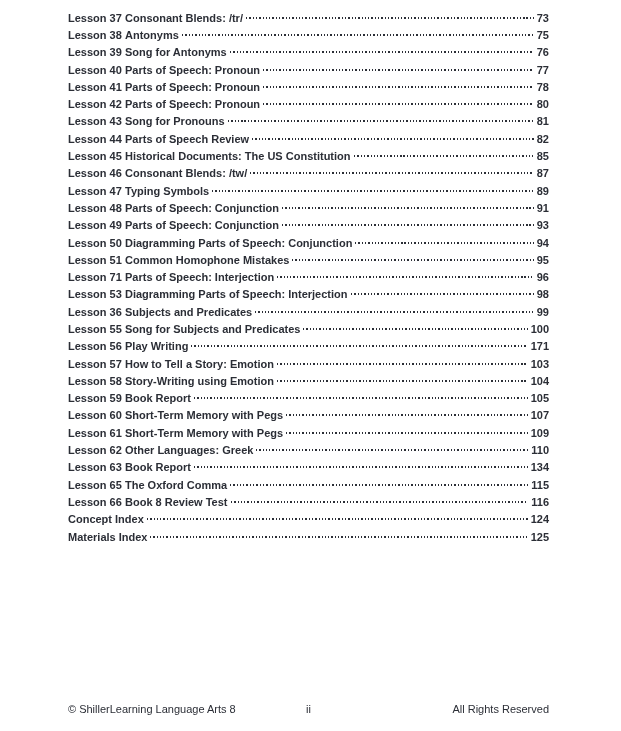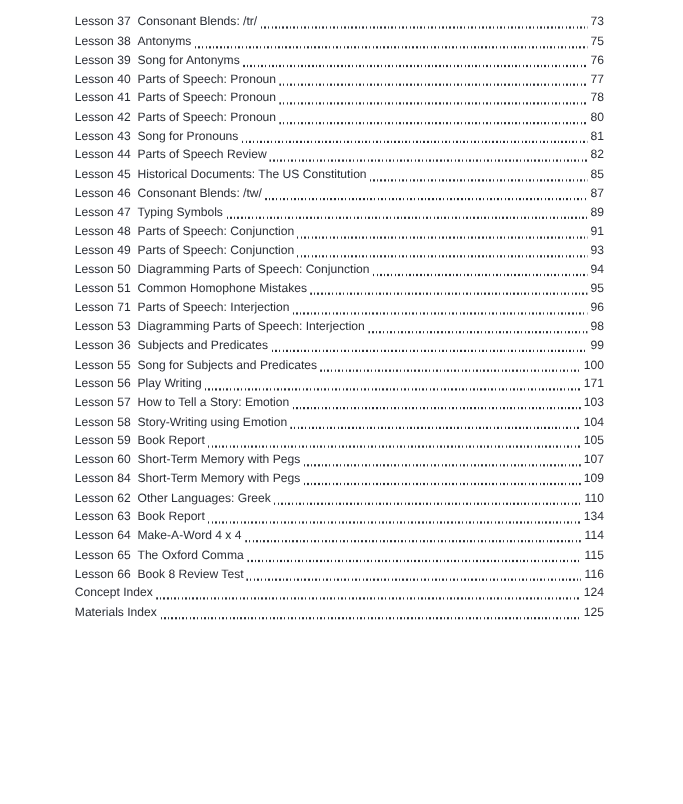--- a/index.html
+++ b/index.html
@@ -15,24 +15,24 @@
     background: #ffffff;
   }
   .toc {
     position: absolute;
     left: 68px; top: 9px;
     width: 481px; 
     color: #2b2e36;
   }
   .toc-row {
     display: flex;
-    align-items: flex-end;
+    align-items: center;
     height: 17.3px;
     font-size: 11px;
-    font-weight: 400;
+    font-weight: 700;
     white-space: nowrap;
     cursor: pointer;
   }
   .toc-row .lbl {
     flex: none;
     width: 57px;
   }
   .toc-row .ttl { flex: none; }
   .toc-row .dots {
     flex: 1 1 auto;
@@ -203,44 +203,38 @@
       <span class="dots"></span>
       <span class="pg">105</span>
     </div>
       <div class="toc-row">
       <span class="lbl">Lesson 60</span>
       <span class="ttl">Short-Term Memory with Pegs</span>
       <span class="dots"></span>
       <span class="pg">107</span>
     </div>
       <div class="toc-row">
-      <span class="lbl">Lesson 84</span>
+      <span class="lbl">Lesson 61</span>
       <span class="ttl">Short-Term Memory with Pegs</span>
       <span class="dots"></span>
       <span class="pg">109</span>
     </div>
       <div class="toc-row">
       <span class="lbl">Lesson 62</span>
       <span class="ttl">Other Languages: Greek</span>
       <span class="dots"></span>
       <span class="pg">110</span>
     </div>
       <div class="toc-row">
       <span class="lbl">Lesson 63</span>
       <span class="ttl">Book Report</span>
       <span class="dots"></span>
       <span class="pg">134</span>
     </div>
       <div class="toc-row">
-      <span class="lbl">Lesson 64</span>
-      <span class="ttl">Make-A-Word 4 x 4</span>
-      <span class="dots"></span>
-      <span class="pg">114</span>
-    </div>
-      <div class="toc-row">
       <span class="lbl">Lesson 65</span>
       <span class="ttl">The Oxford Comma</span>
       <span class="dots"></span>
       <span class="pg">115</span>
     </div>
       <div class="toc-row">
       <span class="lbl">Lesson 66</span>
       <span class="ttl">Book 8 Review Test</span>
       <span class="dots"></span>
       <span class="pg">116</span>
@@ -252,14 +246,19 @@
       <span class="pg">124</span>
     </div>
       <div class="toc-row no-label">
 
       <span class="ttl">Materials Index</span>
       <span class="dots"></span>
       <span class="pg">125</span>
     </div>
     </div>
 
+  <div class="footer">
+    <span class="f-left">© ShillerLearning Language Arts 8</span>
+    <span class="f-center">ii</span>
+    <span class="f-right">All Rights Reserved</span>
+  </div>
 
 </div>
 
 </body></html>

